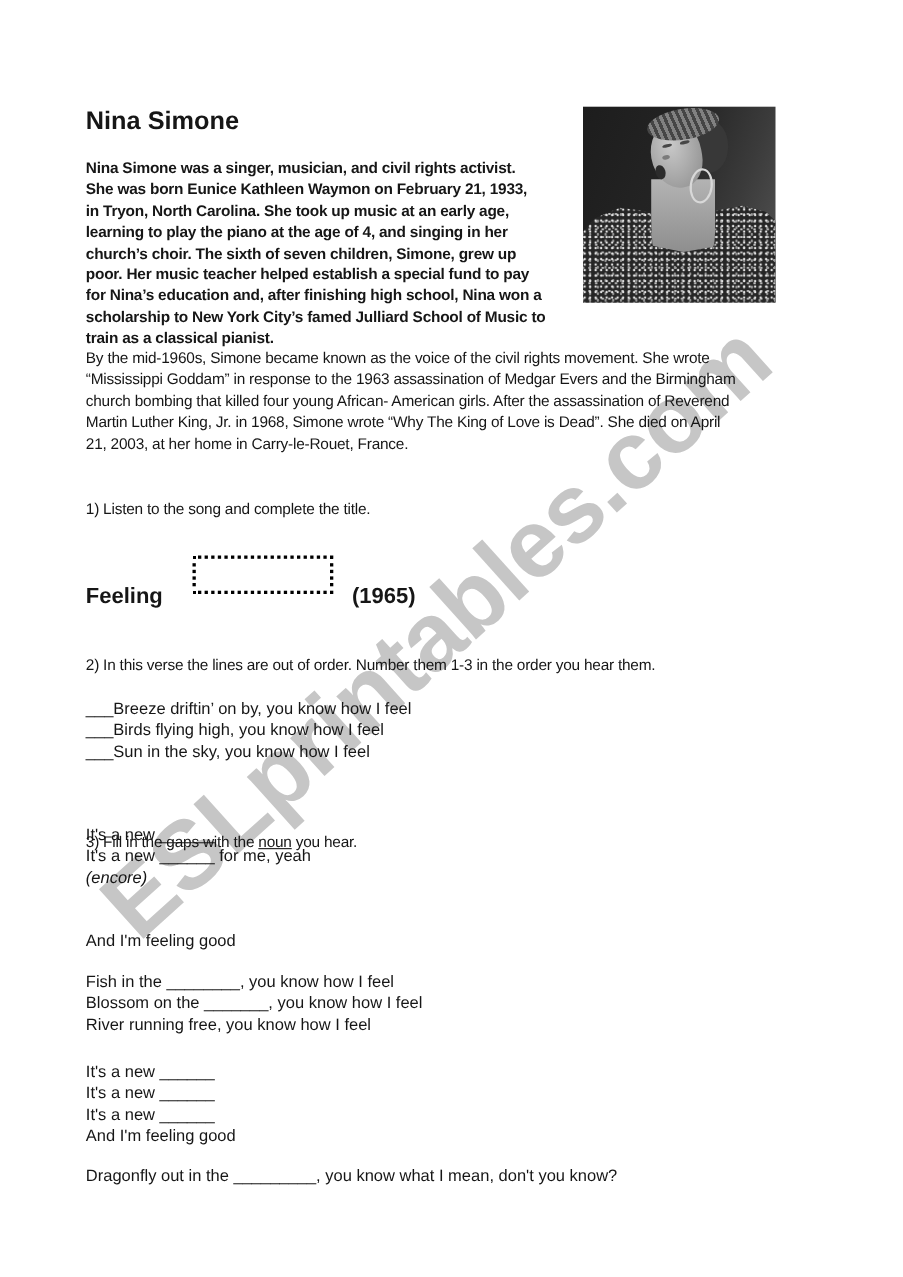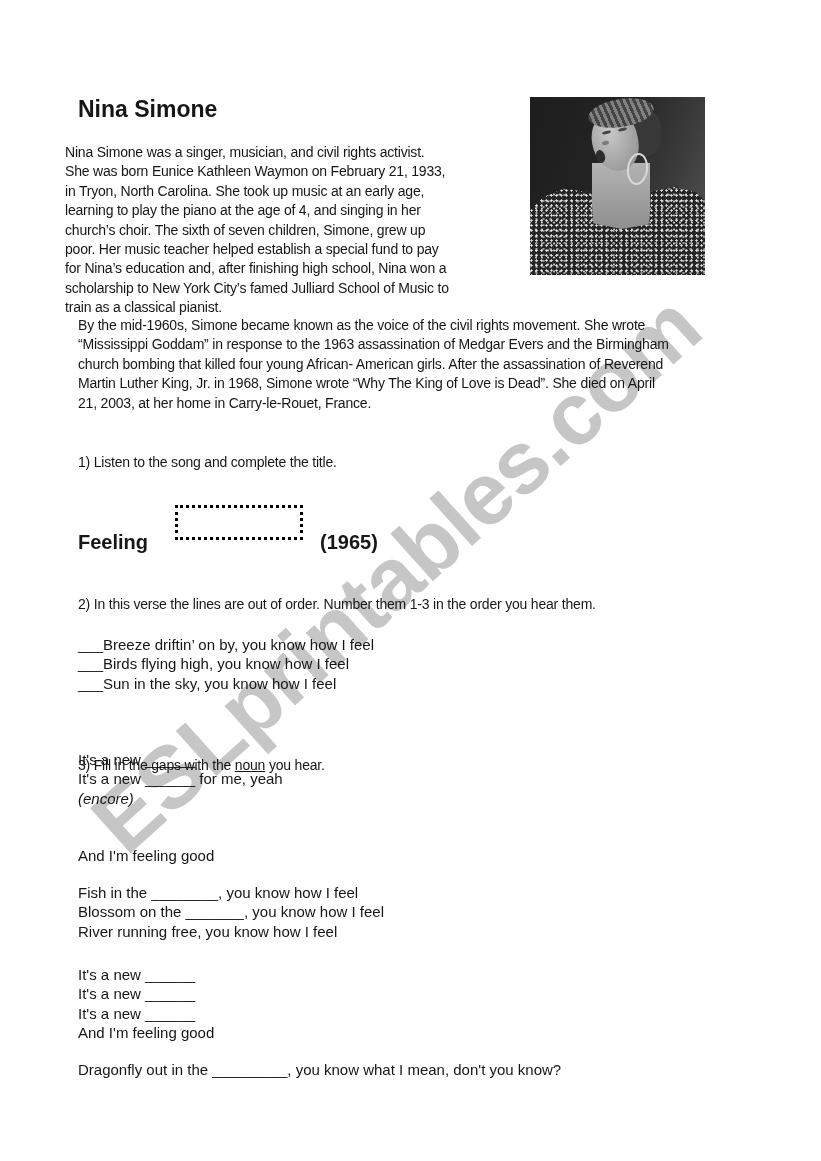--- a/index.html
+++ b/index.html
@@ -80,21 +80,21 @@
     <div class="ph-wrap"></div>
     <div class="ph-eye-l"></div>
     <div class="ph-eye-r"></div>
     <div class="ph-nose"></div>
     <div class="ph-mouth"></div>
     <div class="ph-earring"></div>
   </div>
 
   <div class="abs title" style="left:78px;top:96px;">Nina Simone</div>
 
-  <div class="block" style="left:65px;top:143px;">
+  <div class="block" style="left:78px;top:143px;font-weight:bold;">
     <div class="bodyline">Nina Simone was a singer, musician, and civil rights activist.</div>
     <div class="bodyline">She was born Eunice Kathleen Waymon on February 21, 1933,</div>
     <div class="bodyline">in Tryon, North Carolina. She took up music at an early age,</div>
     <div class="bodyline">learning to play the piano at the age of 4, and singing in her</div>
     <div class="bodyline">church’s choir. The sixth of seven children, Simone, grew up</div>
     <div class="bodyline">poor. Her music teacher helped establish a special fund to pay</div>
     <div class="bodyline">for Nina’s education and, after finishing high school, Nina won a</div>
     <div class="bodyline">scholarship to New York City’s famed Julliard School of Music to</div>
     <div class="bodyline">train as a classical pianist.</div>
   </div>

